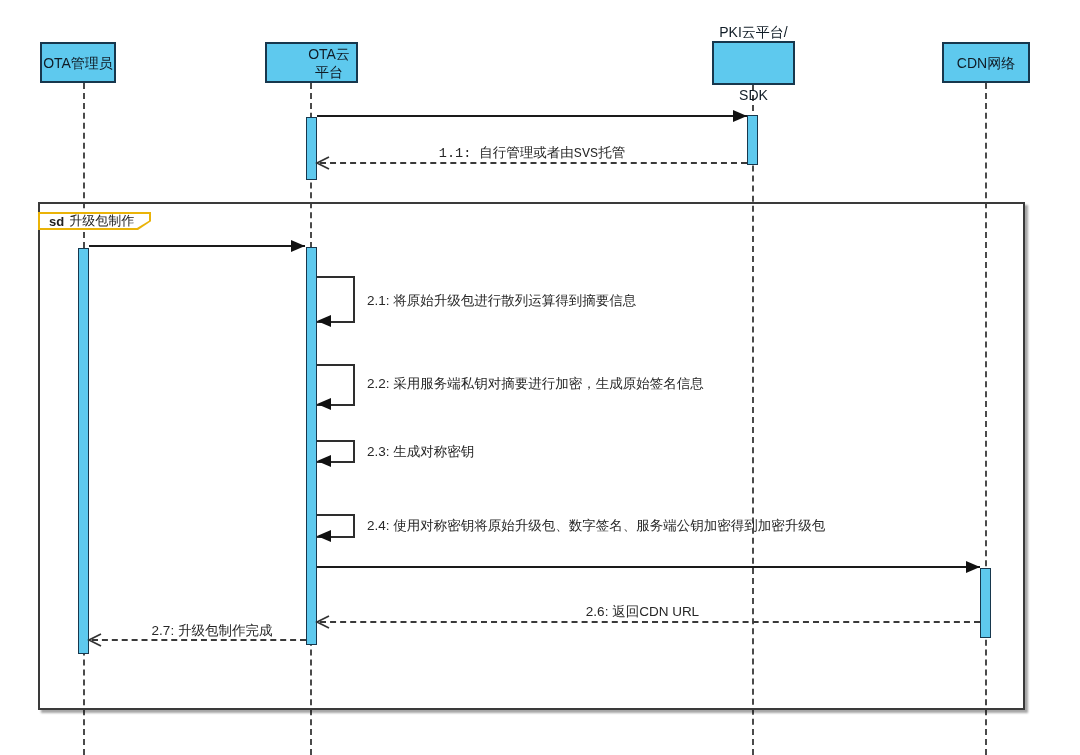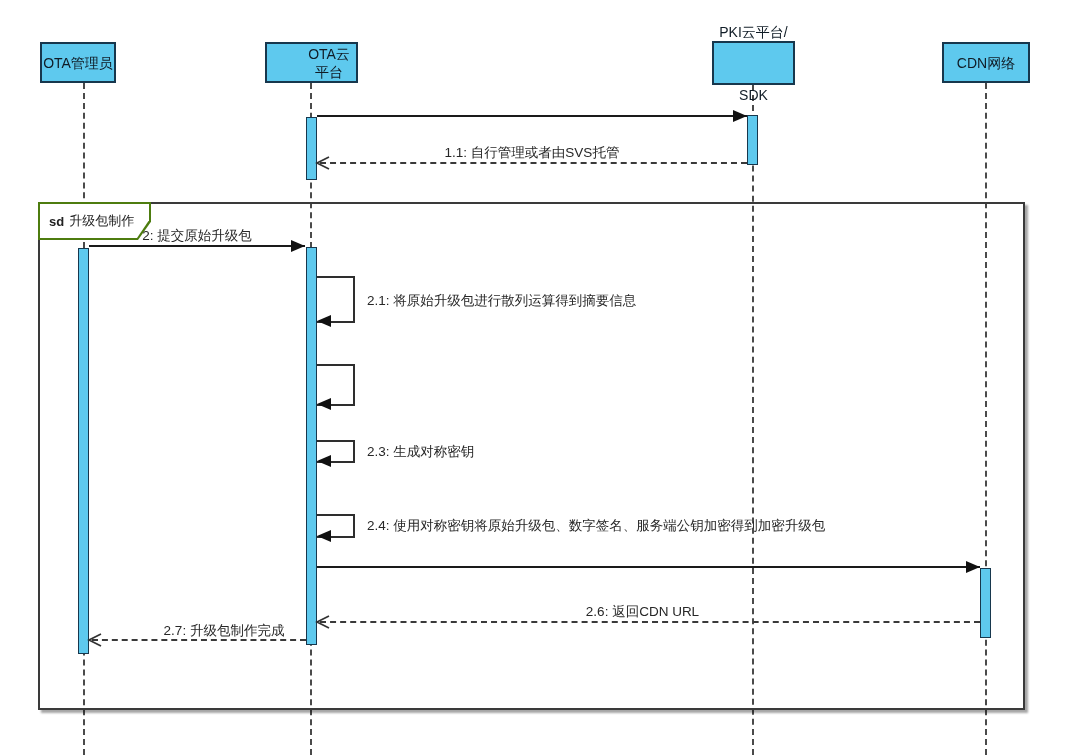--- a/index.html
+++ b/index.html
@@ -13,22 +13,22 @@
     background:var(--actor-fill,#5ec9ee);border:2px solid var(--actor-border,#17374d);
     display:flex;flex-direction:column;align-items:center;justify-content:center;
     font-size:14px;color:#101c26;line-height:18px;text-align:center;
   }
   .frame{
     position:absolute;left:38px;top:202px;width:987px;height:508px;z-index:2;
     box-sizing:border-box;border:2px solid #3a3a3a;
     box-shadow:3px 3px 2px rgba(0,0,0,0.35);
   }
   .pentagon{
-    position:absolute;left:38px;top:202px;width:113px;height:38px;z-index:4;
-    background:#4d7c0f;
+    position:absolute;left:38px;top:212px;width:113px;height:18px;z-index:4;
+    background:#eab308;
     clip-path:polygon(0 0,100% 0,100% 52%,calc(100% - 13px) 100%,0 100%);
   }
   .pentagon-inner{
     position:absolute;left:2px;top:2px;right:2px;bottom:2px;background:#fff;
     clip-path:polygon(0 0,100% 0,100% 48%,calc(100% - 12px) 100%,0 100%);
     display:flex;align-items:center;padding-left:9px;font-size:13px;gap:5px;white-space:nowrap;
   }
   .pentagon-inner .kw{font-weight:bold;}
   .activation{
     position:absolute;width:11px;z-index:3;box-sizing:border-box;
@@ -77,55 +77,55 @@
 
   <div class="activation" style="left:306px;top:117px;height:63px;"></div>
   <div class="activation" style="left:747px;top:115px;height:50px;"></div>
   <div class="activation" style="left:78px;top:248px;height:406px;"></div>
   <div class="activation" style="left:306px;top:247px;height:398px;"></div>
   <div class="activation" style="left:980px;top:568px;height:70px;"></div>
 
   <div class="line-solid" style="left:317px;top:115px;width:430px;"></div>
   <div class="arr-right" style="left:733px;top:110px;"></div>
 
-  <div class="msg-label" style="left:317px;top:144px;width:430px;">1.1: 自行管理或者由SVS托管</div>
+  <div class="msg-label" style="left:317px;top:144px;width:430px;font-family:Liberation Mono, monospace;">1.1: 自行管理或者由SVS托管</div>
   <div class="line-dashed" style="left:320px;top:162px;width:427px;"></div>
   <svg class="open-arr" style="left:315px;top:155px;" width="16" height="16">
       <path d="M14 2 L2 8 L14 14" stroke="#333" stroke-width="1.7" fill="none"></path>
     </svg>
 
-  <div class="msg-label" style="left:89px;top:227px;width:216px;">2: 提交原始升级包</div>
   <div class="line-solid" style="left:89px;top:245px;width:216px;"></div>
   <div class="arr-right" style="left:291px;top:240px;"></div>
 
   <div class="self-loop" style="top:276px;height:47px;"></div>
   <div class="arr-left" style="left:317px;top:315px;"></div>
   <div class="msg-label left" style="left:367px;top:292px;">2.1: 将原始升级包进行散列运算得到摘要信息</div>
 
   <div class="self-loop" style="top:364px;height:42px;"></div>
   <div class="arr-left" style="left:317px;top:398px;"></div>
+  <div class="msg-label left" style="left:367px;top:375px;">2.2: 采用服务端私钥对摘要进行加密，生成原始签名信息</div>
 
   <div class="self-loop" style="top:440px;height:23px;"></div>
   <div class="arr-left" style="left:317px;top:455px;"></div>
   <div class="msg-label left" style="left:367px;top:443px;">2.3: 生成对称密钥</div>
 
   <div class="self-loop" style="top:514px;height:24px;"></div>
   <div class="arr-left" style="left:317px;top:530px;"></div>
   <div class="msg-label left" style="left:367px;top:517px;">2.4: 使用对称密钥将原始升级包、数字签名、服务端公钥加密得到加密升级包</div>
 
   <div class="line-solid" style="left:317px;top:566px;width:663px;"></div>
   <div class="arr-right" style="left:966px;top:561px;"></div>
 
   <div class="msg-label" style="left:317px;top:603px;width:651px;">2.6: 返回CDN URL</div>
   <div class="line-dashed" style="left:320px;top:621px;width:660px;"></div>
   <svg class="open-arr" style="left:315px;top:614px;" width="16" height="16">
       <path d="M14 2 L2 8 L14 14" stroke="#333" stroke-width="1.7" fill="none"></path>
     </svg>
 
-  <div class="msg-label" style="left:101px;top:622px;width:246px;">2.7: 升级包制作完成</div>
+  <div class="msg-label" style="left:89px;top:622px;width:246px;">2.7: 升级包制作完成</div>
   <div class="line-dashed" style="left:92px;top:639px;width:214px;"></div>
   <svg class="open-arr" style="left:87px;top:632px;" width="16" height="16">
       <path d="M14 2 L2 8 L14 14" stroke="#333" stroke-width="1.7" fill="none"></path>
     </svg>
 
   <div class="actor" style="left:40px;top:42px;width:76px;height:41px;">
     <span>OTA管理员</span>
   </div>
   <div class="actor" style="left:265px;top:42px;width:93px;height:41px;padding-left:35px;">
     <span>OTA云平台</span>

